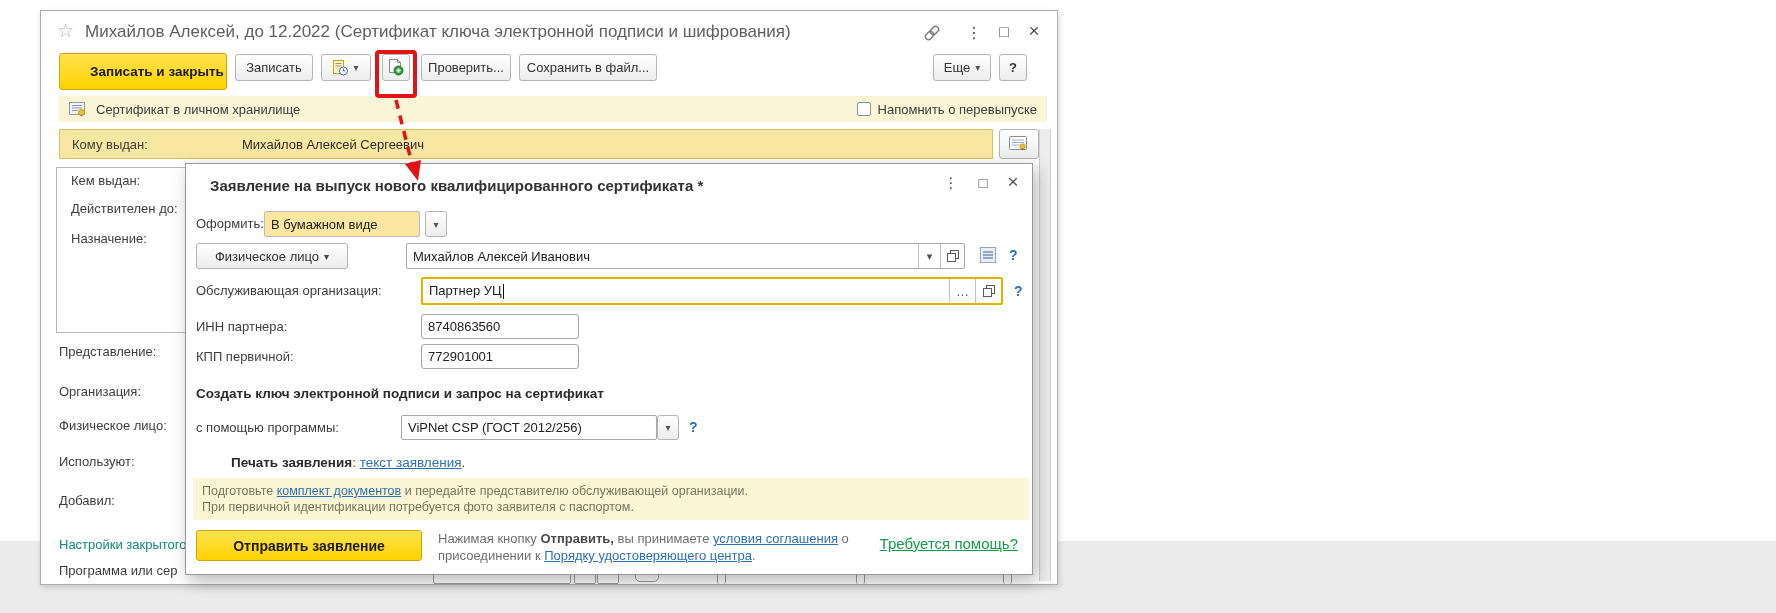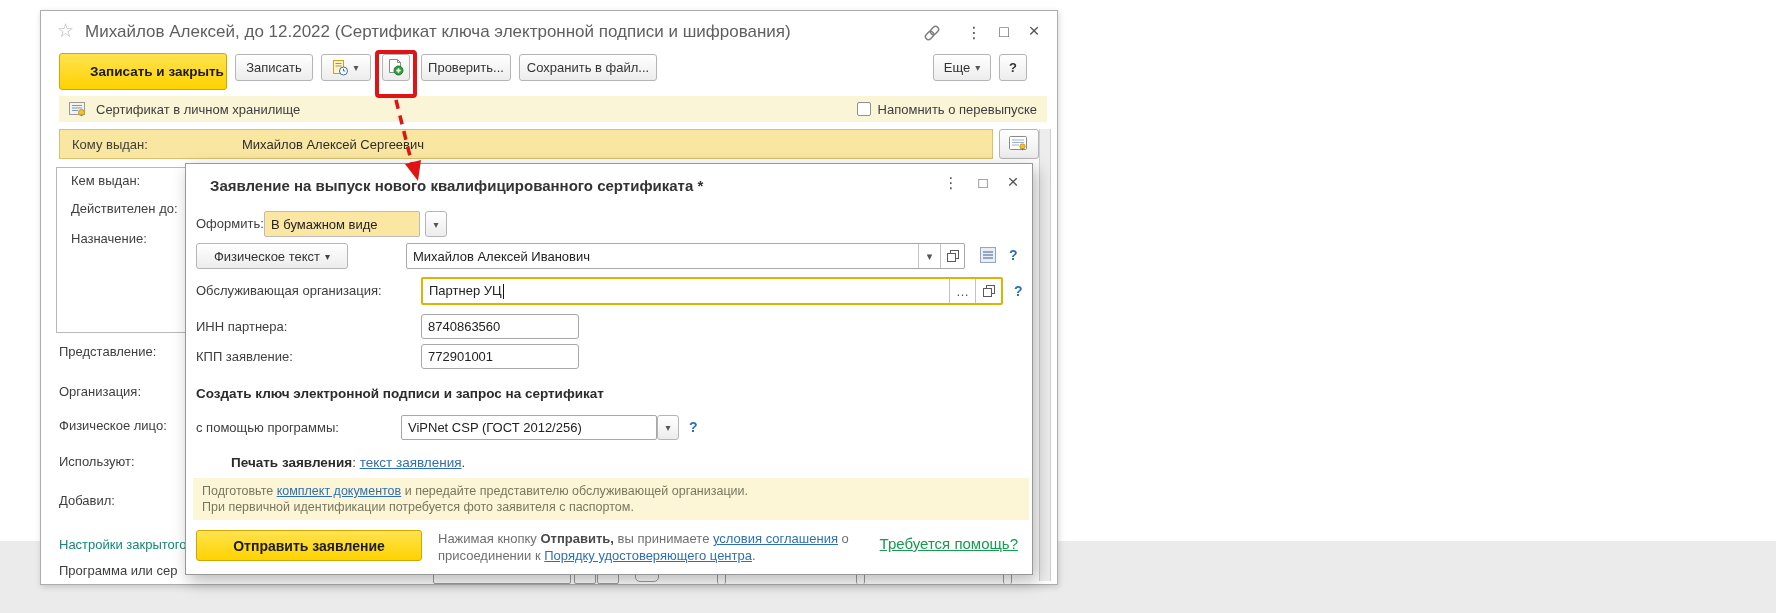--- a/index.html
+++ b/index.html
@@ -160,21 +160,21 @@
     <span class="dicon" style="left:786px;">□</span>
     <span class="dicon" style="left:816px;font-size:19px;top:7px;">×</span>
 
     <span class="lbl" style="left:10px;top:52px;">Оформить:</span>
     <div class="input combo-yellow" style="left:78px;top:47px;width:156px;height:26px;">
       <span class="val">В бумажном виде</span>
     </div>
     <div class="btn" style="left:239px;top:47px;width:22px;height:26px;font-size:10px;color:#555;">▾</div>
 
     <div class="btn" style="left:10px;top:79px;width:152px;height:26px;">
-      <span>Физическое текст</span>
+      <span>Физическое лицо</span>
       <span style="font-size:10px;color:#444;">▾</span>
     </div>
     <div class="input" style="left:220px;top:79px;width:559px;height:26px;">
       <span class="val">Михайлов Алексей Иванович</span>
       <span class="seg" style="width:22px;">▾</span>
       <span class="seg" style="width:24px;">
         <svg width="12" height="12" viewBox="0 0 12 12" class="iconbtn-svg">
             <rect x="3.5" y="0.5" width="8" height="8" fill="#fff" stroke="#5a5a5a"></rect>
             <rect x="0.5" y="3.5" width="8" height="8" fill="#fff" stroke="#5a5a5a"></rect>
           </svg>
@@ -200,21 +200,21 @@
             <rect x="0.5" y="3.5" width="8" height="8" fill="#fff" stroke="#5a5a5a"></rect>
           </svg>
       </span>
     </div>
     <span class="q" style="left:828px;top:119px;">?</span>
 
     <span class="lbl" style="left:10px;top:155px;">ИНН партнера:</span>
     <div class="input" style="left:235px;top:150px;width:158px;height:25px;border-radius:3px;">
       <span class="val">8740863560</span>
     </div>
-    <span class="lbl" style="left:10px;top:185px;">КПП заявление:</span>
+    <span class="lbl" style="left:10px;top:185px;">КПП первичной:</span>
     <div class="input" style="left:235px;top:180px;width:158px;height:25px;border-radius:3px;">
       <span class="val">772901001</span>
     </div>
 
     <span class="lbl" style="left:10px;top:222px;font-weight:bold;font-size:13.5px;color:#2b2b2b;">Создать ключ электронной подписи и запрос на сертификат</span>
     <span class="lbl" style="left:10px;top:256px;">с помощью программы:</span>
     <div class="input" style="left:215px;top:251px;width:256px;height:25px;">
       <span class="val">ViPNet CSP (ГОСТ 2012/256)</span>
     </div>
     <div class="btn" style="left:471px;top:251px;width:22px;height:25px;font-size:10px;color:#555;">▾</div>

